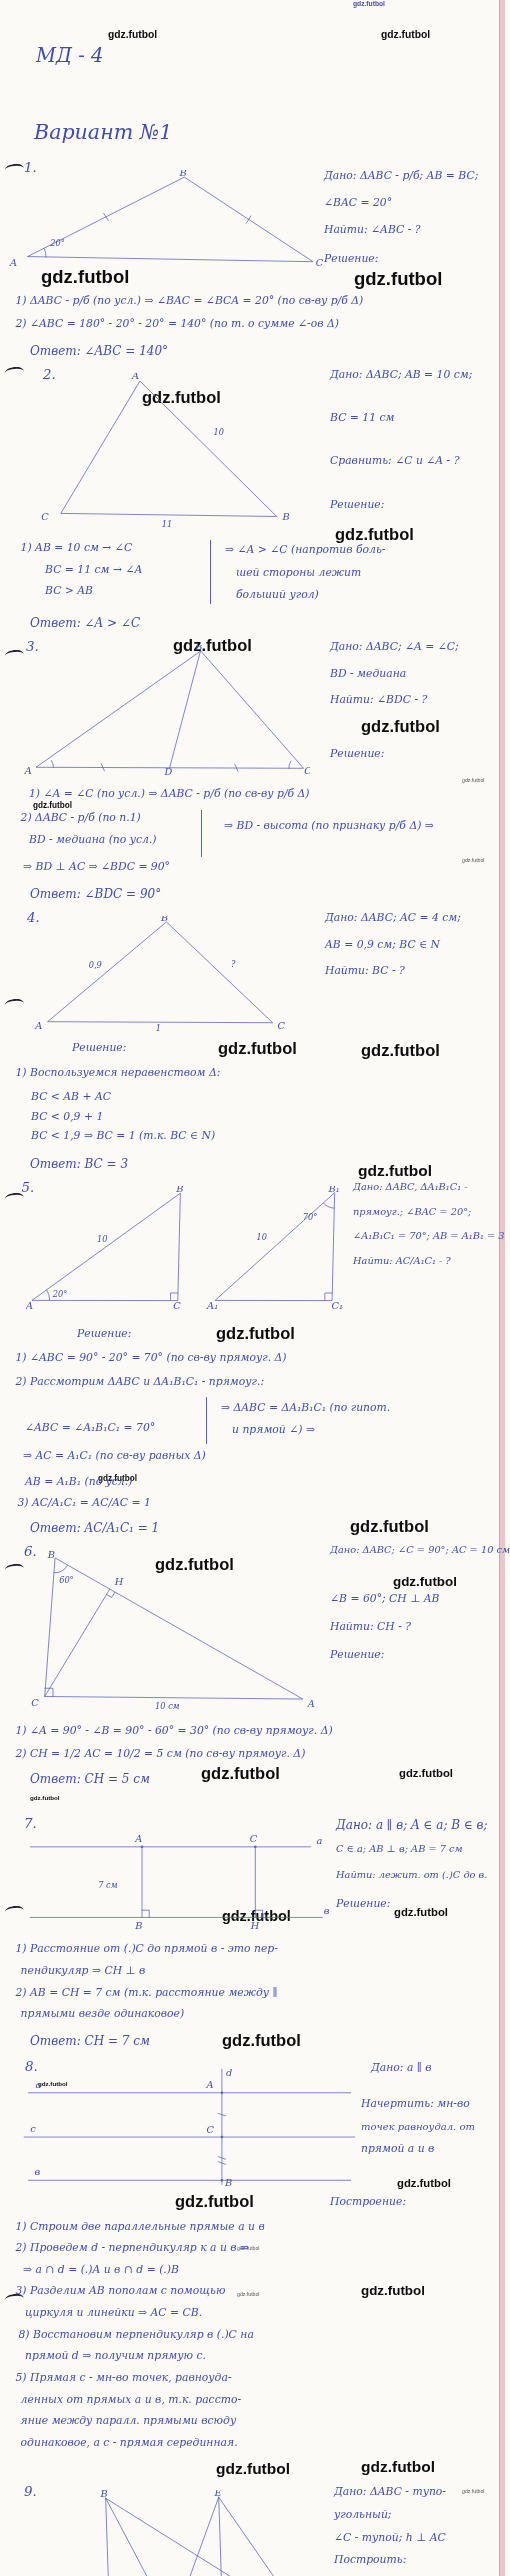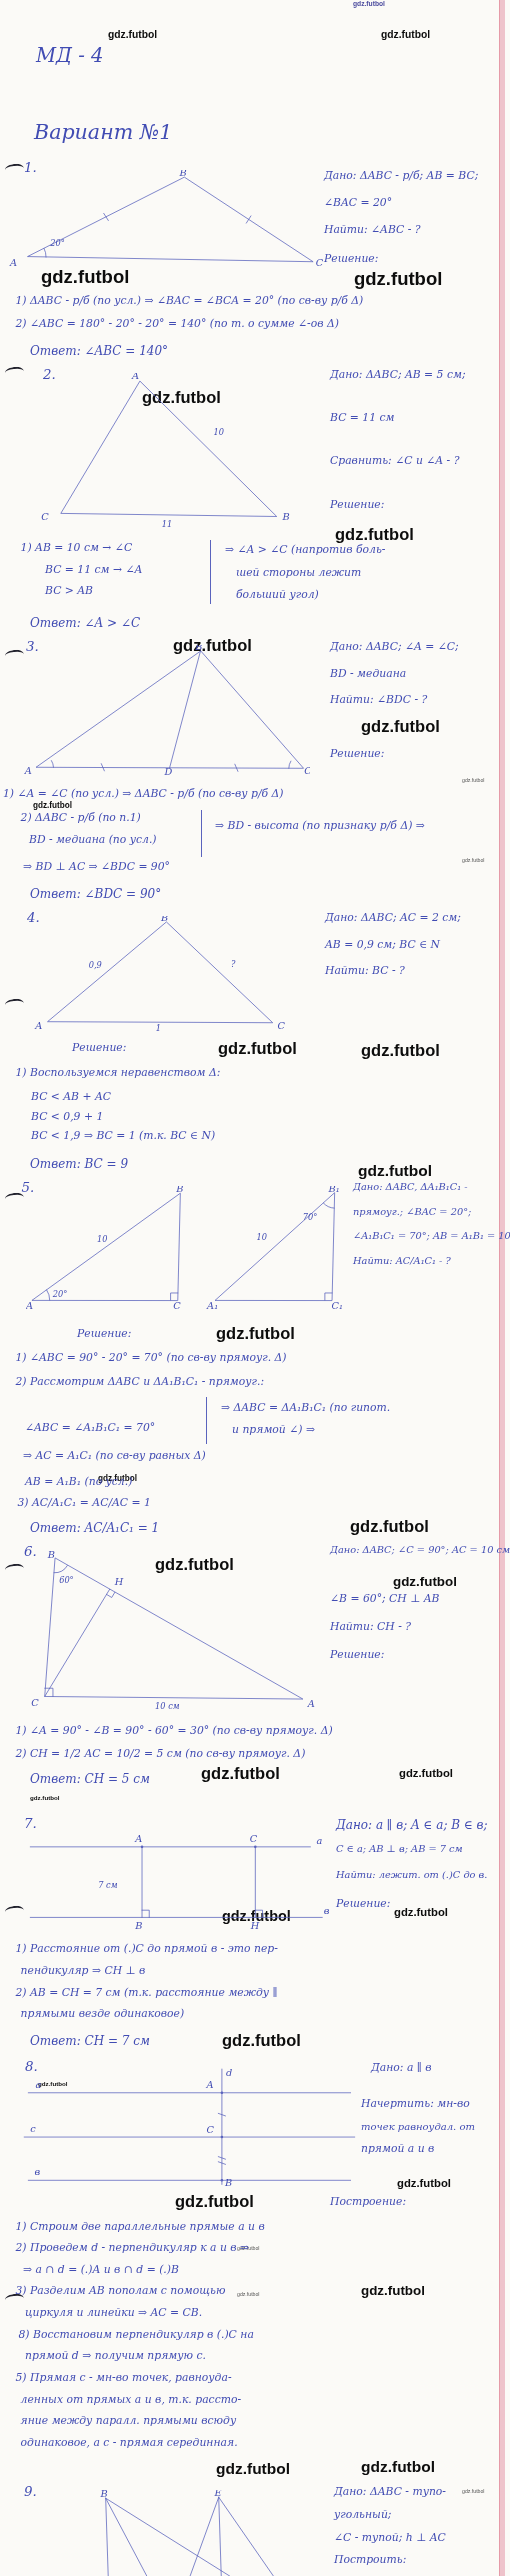--- a/index.html
+++ b/index.html
@@ -106,21 +106,21 @@
   <svg class="fig" style="left:34px;top:373px" width="281" height="155" viewBox="0 0 545 300">
     <g>
       <path d="M205,16 L52,272 L470,278 Z"></path>
     </g>
     <text x="190" y="12">A</text>
     <text x="14" y="284">C</text>
     <text x="482" y="284">B</text>
     <text x="348" y="120" class="sm">10</text>
     <text x="248" y="298" class="sm">11</text>
   </svg>
-  <div class="hw" style="left:330px;top:369px">Дано: ΔABC; AB = 5 см;</div>
+  <div class="hw" style="left:330px;top:369px">Дано: ΔABC; AB = 10 см;</div>
   <div class="hw" style="left:330px;top:412px">BC = 11 см</div>
   <div class="hw" style="left:330px;top:455px">Сравнить: ∠C и ∠A - ?</div>
   <div class="hw" style="left:330px;top:499px">Решение:</div>
   <div class="hw" style="left:20.6px;top:542px">1) AB = 10 см → ∠C</div>
   <div class="hw" style="left:45px;top:564px">BC = 11 см → ∠A</div>
   <div class="hw" style="left:45px;top:585px">BC &gt; AB</div>
   <div class="vbar" style="left:210px;top:540px;height:64px"></div>
   <div class="hw" style="left:225px;top:544px">⇒ ∠A &gt; ∠C (напротив боль-</div>
   <div class="hw" style="left:236px;top:567px">шей стороны лежит</div>
   <div class="hw" style="left:236px;top:589px">больший угол)</div>
@@ -138,49 +138,49 @@
     </g>
     <text x="338" y="10">B</text>
     <text x="6" y="252">A</text>
     <text x="278" y="254">D</text>
     <text x="550" y="252">C</text>
   </svg>
   <div class="hw" style="left:330px;top:641px">Дано: ΔABC; ∠A = ∠C;</div>
   <div class="hw" style="left:330px;top:668px">BD - медиана</div>
   <div class="hw" style="left:330px;top:694px">Найти: ∠BDC - ?</div>
   <div class="hw" style="left:330px;top:748px">Решение:</div>
-  <div class="hw" style="left:3px;top:788px">1) ∠A = ∠C (по усл.) ⇒ ΔABC - р/б (по св-ву р/б Δ)</div>
+  <div class="hw" style="left:29px;top:788px">1) ∠A = ∠C (по усл.) ⇒ ΔABC - р/б (по св-ву р/б Δ)</div>
   <div class="hw" style="left:20.6px;top:812px">2) ΔABC - р/б (по п.1)</div>
   <div class="hw" style="left:29px;top:834px">BD - медиана (по усл.)</div>
   <div class="vbar" style="left:201px;top:810px;height:47px"></div>
-  <div class="hw" style="left:215px;top:820px">⇒ BD - высота (по признаку р/б Δ) ⇒</div>
+  <div class="hw" style="left:224px;top:820px">⇒ BD - высота (по признаку р/б Δ) ⇒</div>
   <div class="hw" style="left:23px;top:861px">⇒ BD ⊥ AC ⇒ ∠BDC = 90°</div>
   <div class="hw ans" style="left:30px;top:887px">Ответ: ∠BDC = 90°</div>
 
   <div class="hw num" style="left:27px;top:910px">4.</div>
   <svg class="fig" style="left:31px;top:916px" width="263" height="116" viewBox="0 0 510 225">
     <g>
       <path d="M262,12 L32,205 L468,207 Z"></path>
     </g>
     <text x="252" y="10">B</text>
     <text x="112" y="100" class="sm">0,9</text>
     <text x="388" y="98" class="sm">?</text>
     <text x="8" y="220">A</text>
     <text x="478" y="220">C</text>
     <text x="242" y="224" class="sm">1</text>
   </svg>
-  <div class="hw" style="left:325px;top:912px">Дано: ΔABC; AC = 2 см;</div>
+  <div class="hw" style="left:325px;top:912px">Дано: ΔABC; AC = 4 см;</div>
   <div class="hw" style="left:325px;top:939px">AB = 0,9 см; BC ∈ N</div>
   <div class="hw" style="left:325px;top:965px">Найти: BC - ?</div>
   <div class="hw" style="left:72px;top:1042px">Решение:</div>
   <div class="hw" style="left:15.5px;top:1067px">1) Воспользуемся неравенством Δ:</div>
   <div class="hw" style="left:31px;top:1091px">BC &lt; AB + AC</div>
   <div class="hw" style="left:31px;top:1111px">BC &lt; 0,9 + 1</div>
   <div class="hw" style="left:31px;top:1130px">BC &lt; 1,9   ⇒ BC = 1 (т.к. BC ∈ N)</div>
-  <div class="hw ans" style="left:30px;top:1157px">Ответ: BC = 9</div>
+  <div class="hw ans" style="left:30px;top:1157px">Ответ: BC = 3</div>
 
   <div class="hw num" style="left:21.6px;top:1180px">5.</div>
   <svg class="fig" style="left:26px;top:1186px" width="319" height="126" viewBox="0 0 620 245">
     <g>
       <path d="M12,222 L300,14 L295,222 Z"></path>
       <path d="M281,222 L281,208 L295,208"></path>
       <path d="M40,202 A34,34 0 0 1 46,222"></path>
       <path d="M368,222 L600,13 L595,222 Z"></path>
       <path d="M581,222 L581,208 L595,208"></path>
       <path d="M599,43 A30,30 0 0 1 578,33"></path>
@@ -191,21 +191,21 @@
     <text x="0" y="240">A</text>
     <text x="286" y="240">C</text>
     <text x="588" y="11">B₁</text>
     <text x="448" y="105" class="sm">10</text>
     <text x="538" y="66" class="sm">70°</text>
     <text x="352" y="240">A₁</text>
     <text x="594" y="240">C₁</text>
   </svg>
   <div class="hw" style="left:353px;top:1181px;font-size:9.8px">Дано: ΔABC, ΔA₁B₁C₁ -</div>
   <div class="hw" style="left:353px;top:1206px;font-size:9.8px">прямоуг.; ∠BAC = 20°;</div>
-  <div class="hw" style="left:353px;top:1230px;font-size:9.8px">∠A₁B₁C₁ = 70°; AB = A₁B₁ = 10</div>
+  <div class="hw" style="left:353px;top:1230px;font-size:9.8px">∠A₁B₁C₁ = 70°; AB = A₁B₁ = 3</div>
   <div class="hw" style="left:353px;top:1255px;font-size:9.8px">Найти: AC/A₁C₁ - ?</div>
   <div class="hw" style="left:77px;top:1328px">Решение:</div>
   <div class="hw" style="left:15.5px;top:1352px">1) ∠ABC = 90° - 20° = 70° (по св-ву прямоуг. Δ)</div>
   <div class="hw" style="left:15.5px;top:1376px">2) Рассмотрим ΔABC и ΔA₁B₁C₁ - прямоуг.:</div>
   <div class="hw" style="left:25px;top:1476px">AB = A₁B₁ (по усл.)</div>
   <div class="hw" style="left:25px;top:1422px">∠ABC = ∠A₁B₁C₁ = 70°</div>
   <div class="vbar" style="left:206px;top:1397px;height:47px"></div>
   <div class="hw" style="left:221px;top:1402px">⇒ ΔABC = ΔA₁B₁C₁ (по гипот.</div>
   <div class="hw" style="left:232px;top:1424px">и прямой ∠) ⇒</div>
   <div class="hw" style="left:23px;top:1450px">⇒ AC = A₁C₁ (по св-ву равных Δ)</div>

